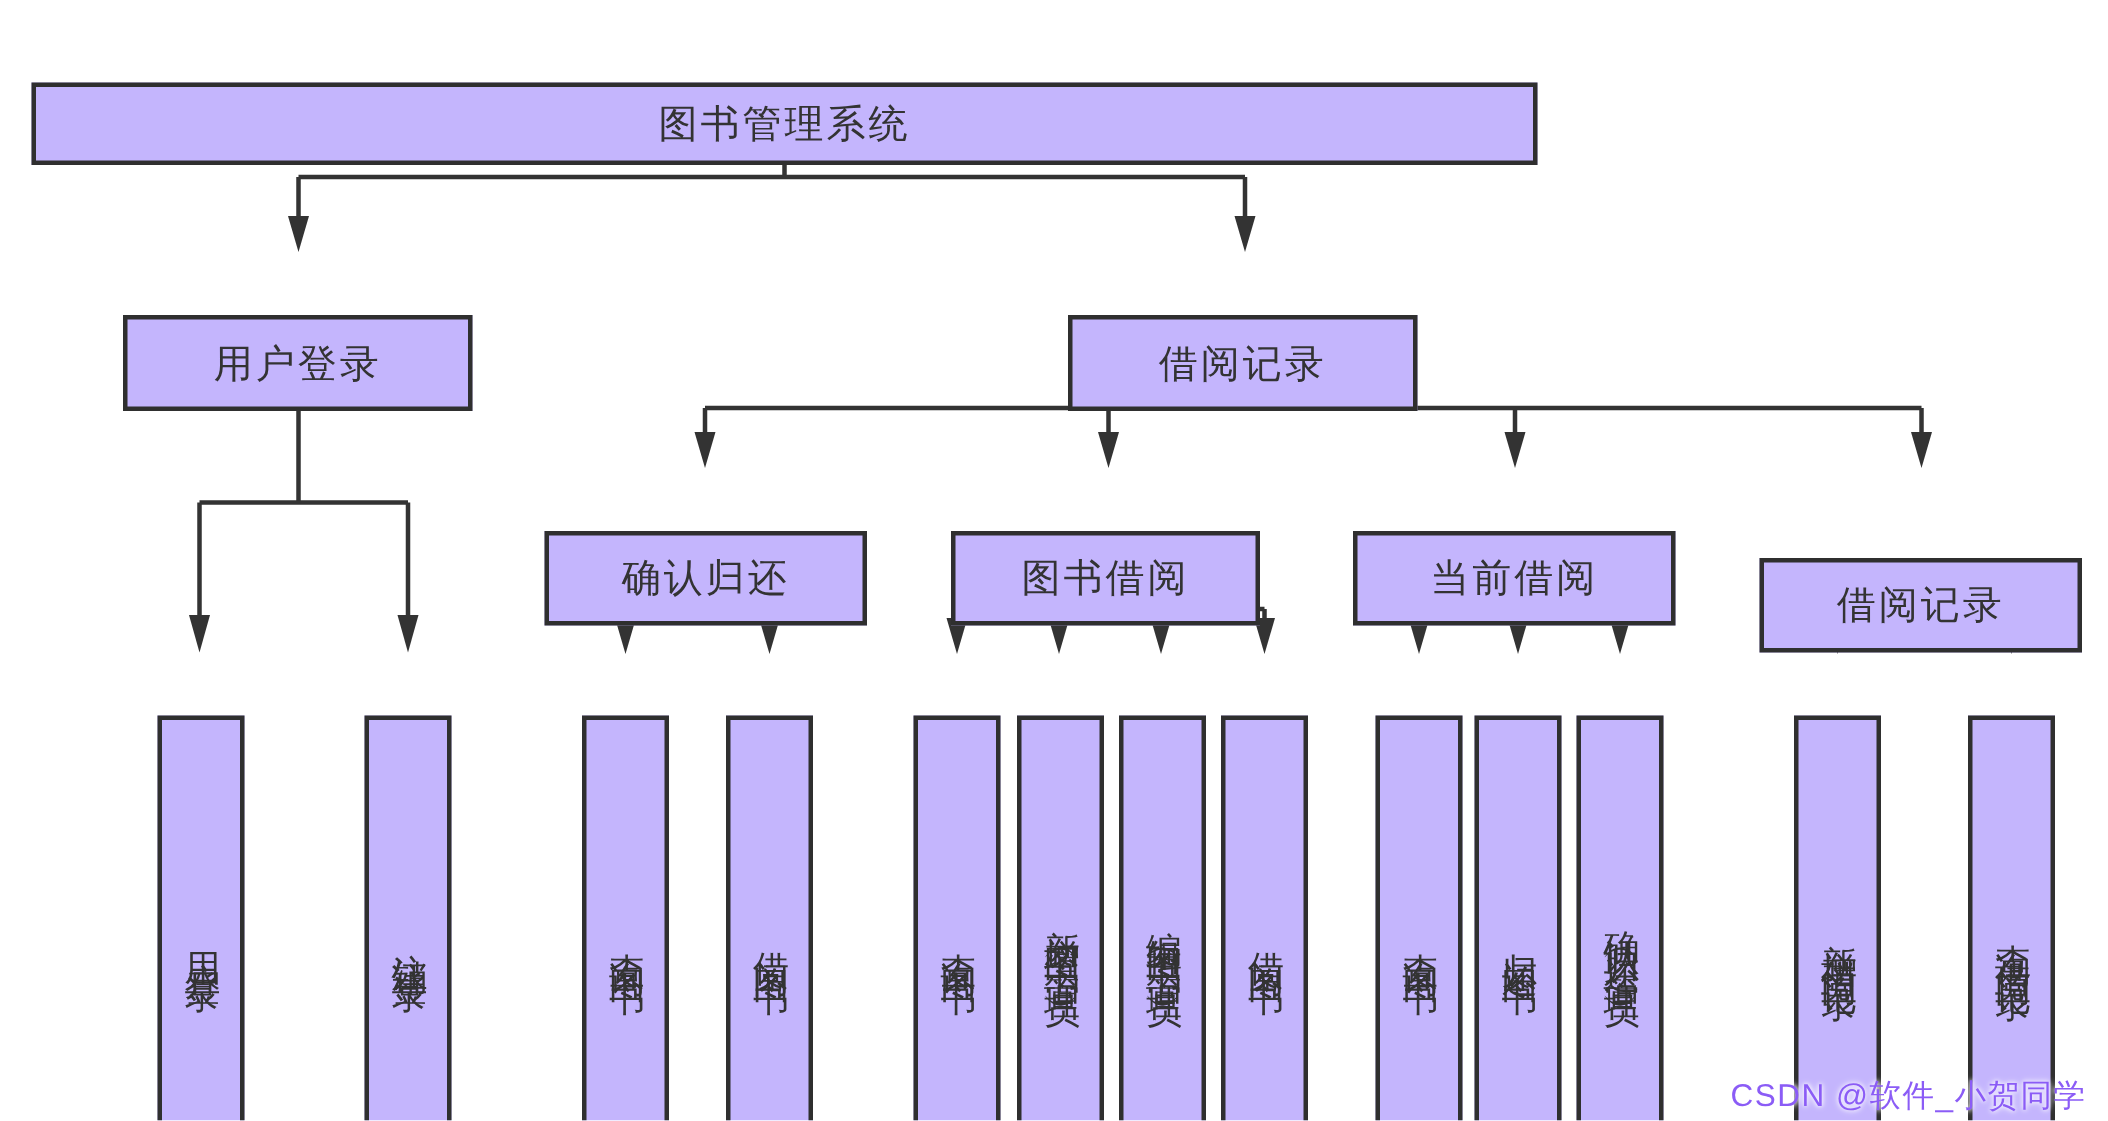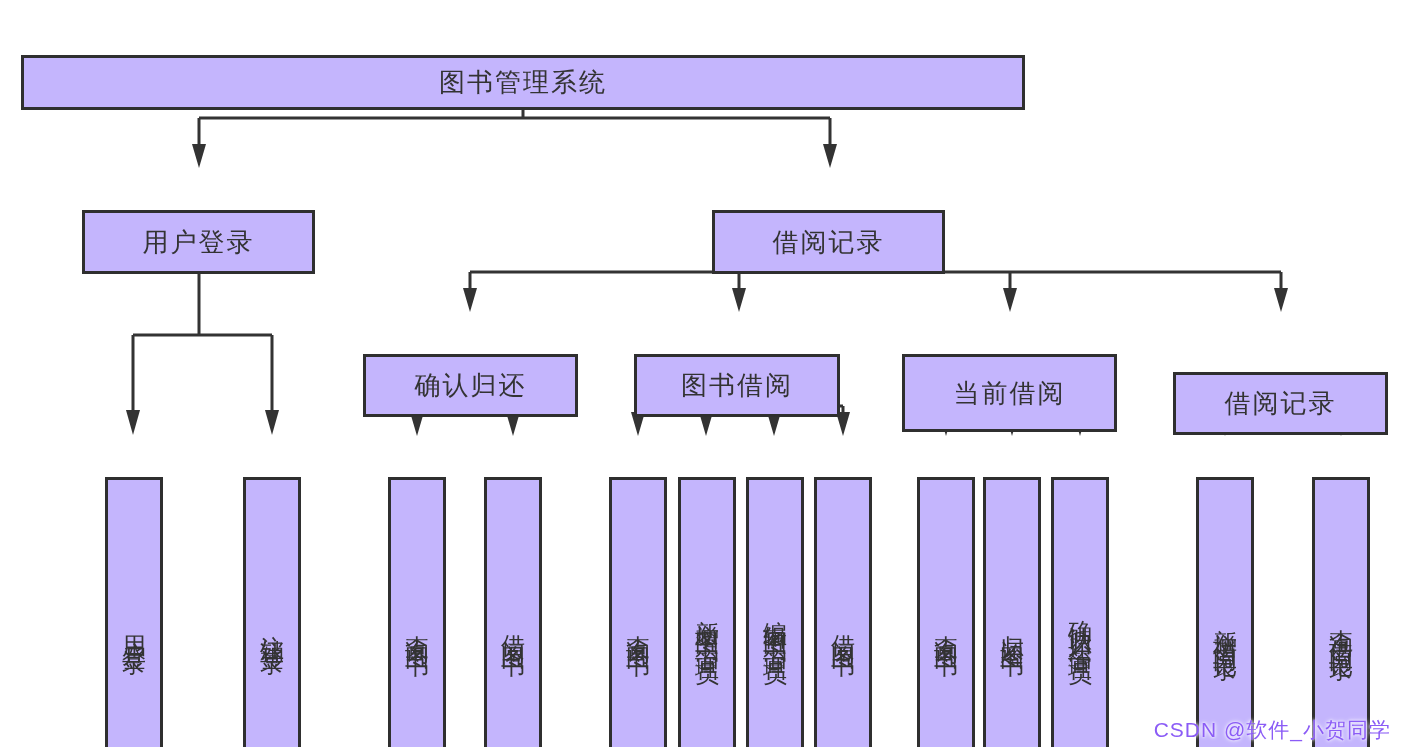--- a/index.html
+++ b/index.html
@@ -89,21 +89,21 @@
     </g>
   </svg>
 
   <div class="node hbox" style="left:21px;top:13px;width:1004px;height:55px">图书管理系统</div>
 
   <div class="node hbox" style="left:82px;top:168px;width:233px;height:64px">用户登录</div>
   <div class="node hbox" style="left:712px;top:168px;width:233px;height:64px">借阅记录</div>
 
   <div class="node hbox" style="left:363px;top:312px;width:215px;height:63px">确认归还</div>
   <div class="node hbox" style="left:634px;top:312px;width:206px;height:63px">图书借阅</div>
-  <div class="node hbox" style="left:902px;top:312px;width:215px;height:78px">当前借阅</div>
+  <div class="node hbox" style="left:902px;top:312px;width:215px;height:63px">当前借阅</div>
   <div class="node hbox" style="left:1173px;top:330px;width:215px;height:63px">借阅记录</div>
 
   <div class="node vbox" style="left:105px;top:435px;width:58px;height:302px">
     <span class="vtext">用户登录</span>
   </div>
   <div class="node vbox" style="left:243px;top:435px;width:58px;height:302px">
     <span class="vtext">注销登录</span>
   </div>
 
   <div class="node vbox" style="left:388px;top:435px;width:58px;height:302px">

